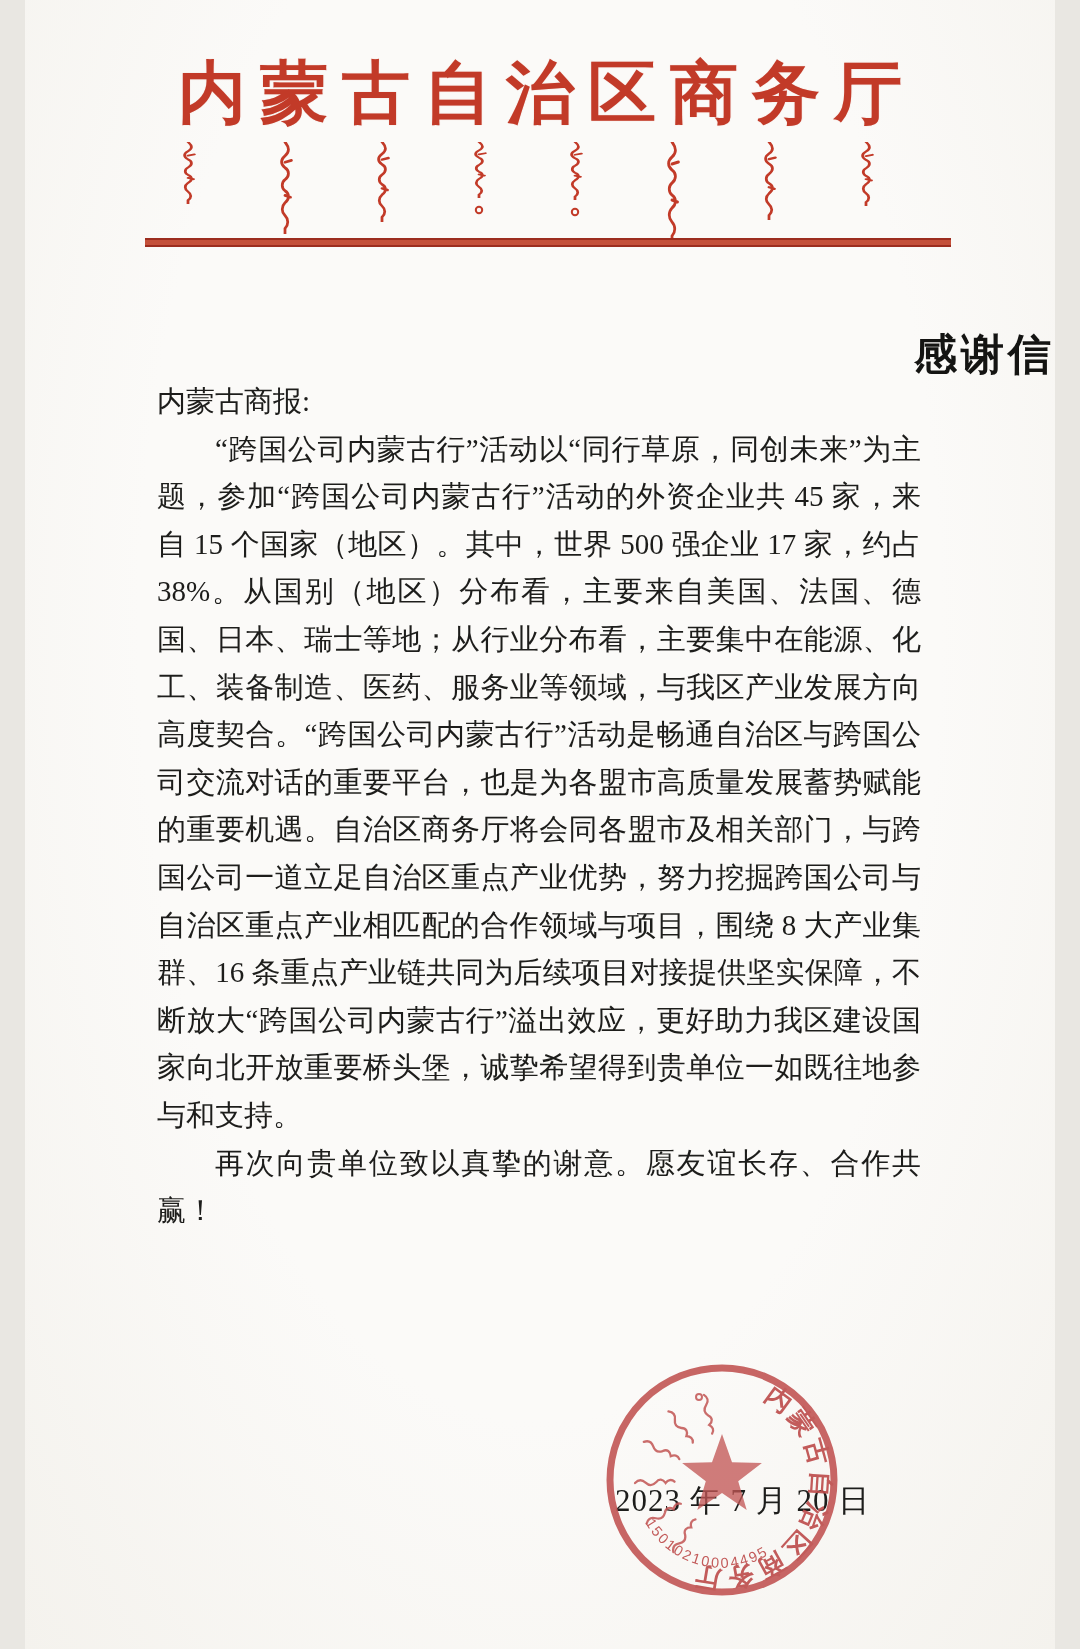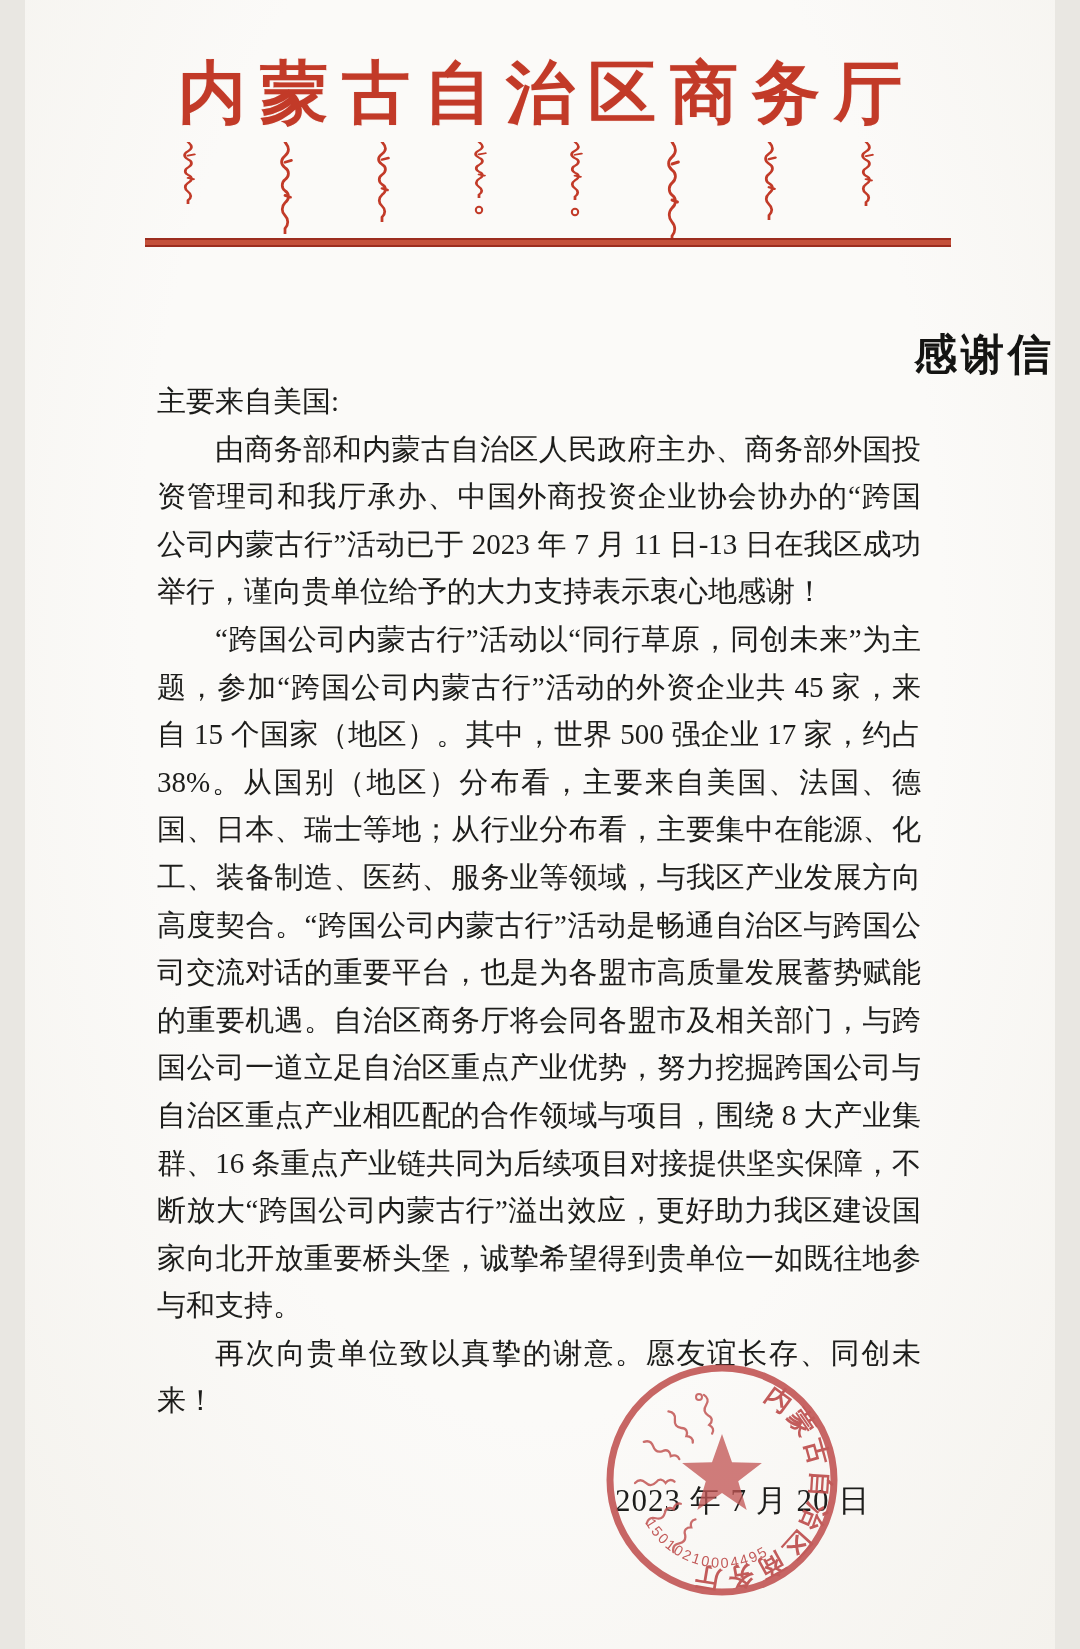--- a/index.html
+++ b/index.html
@@ -123,24 +123,23 @@
           </svg>
       </span>
     </div>
 
     <div class="head-rule"></div>
   </header>
 
   <main>
     <h1 class="letter-title">感谢信</h1>
     <div class="letter-main">
-      <p class="salutation">主要来自美国:</p>
-      <p class="para">由商务部和内蒙古自治区人民政府主办、商务部外国投资管理司和我厅承办、中国外商投资企业协会协办的“跨国公司内蒙古行”活动已于 2023 年 7 月 11 日-13 日在我区成功举行，谨向贵单位给予的大力支持表示衷心地感谢！</p>
+      <p class="salutation">内蒙古商报:</p>
       <p class="para">“跨国公司内蒙古行”活动以“同行草原，同创未来”为主题，参加“跨国公司内蒙古行”活动的外资企业共 45 家，来自 15 个国家（地区）。其中，世界 500 强企业 17 家，约占 38%。从国别（地区）分布看，主要来自美国、法国、德国、日本、瑞士等地；从行业分布看，主要集中在能源、化工、装备制造、医药、服务业等领域，与我区产业发展方向高度契合。“跨国公司内蒙古行”活动是畅通自治区与跨国公司交流对话的重要平台，也是为各盟市高质量发展蓄势赋能的重要机遇。自治区商务厅将会同各盟市及相关部门，与跨国公司一道立足自治区重点产业优势，努力挖掘跨国公司与自治区重点产业相匹配的合作领域与项目，围绕 8 大产业集群、16 条重点产业链共同为后续项目对接提供坚实保障，不断放大“跨国公司内蒙古行”溢出效应，更好助力我区建设国家向北开放重要桥头堡，诚挚希望得到贵单位一如既往地参与和支持。</p>
-      <p class="para">再次向贵单位致以真挚的谢意。愿友谊长存、同创未来！</p>
+      <p class="para">再次向贵单位致以真挚的谢意。愿友谊长存、合作共赢！</p>
     </div>
   </main>
 
   <div class="letter-date">2023 年 7 月 20 日</div>
 
   <svg class="seal" viewBox="0 0 240 240">
     <defs>
       <path id="sealArc" d="M 120,30 A 90,90 0 1 1 119.99,30" fill="none"></path>
       <path id="sealNumArc" d="M 36,146 A 88,88 0 0 0 204,146" fill="none"></path>
       <path id="msq" d="M120,33 c3.5,3.5 3.5,7 0,10.5 c-3.5,3.5 -3.5,7 0,10.5 c4,3 3,7 -1,9.5 c3,2.5 4,6 1,9" fill="none" stroke="#c25655" stroke-width="2.3" stroke-linecap="round"></path>

